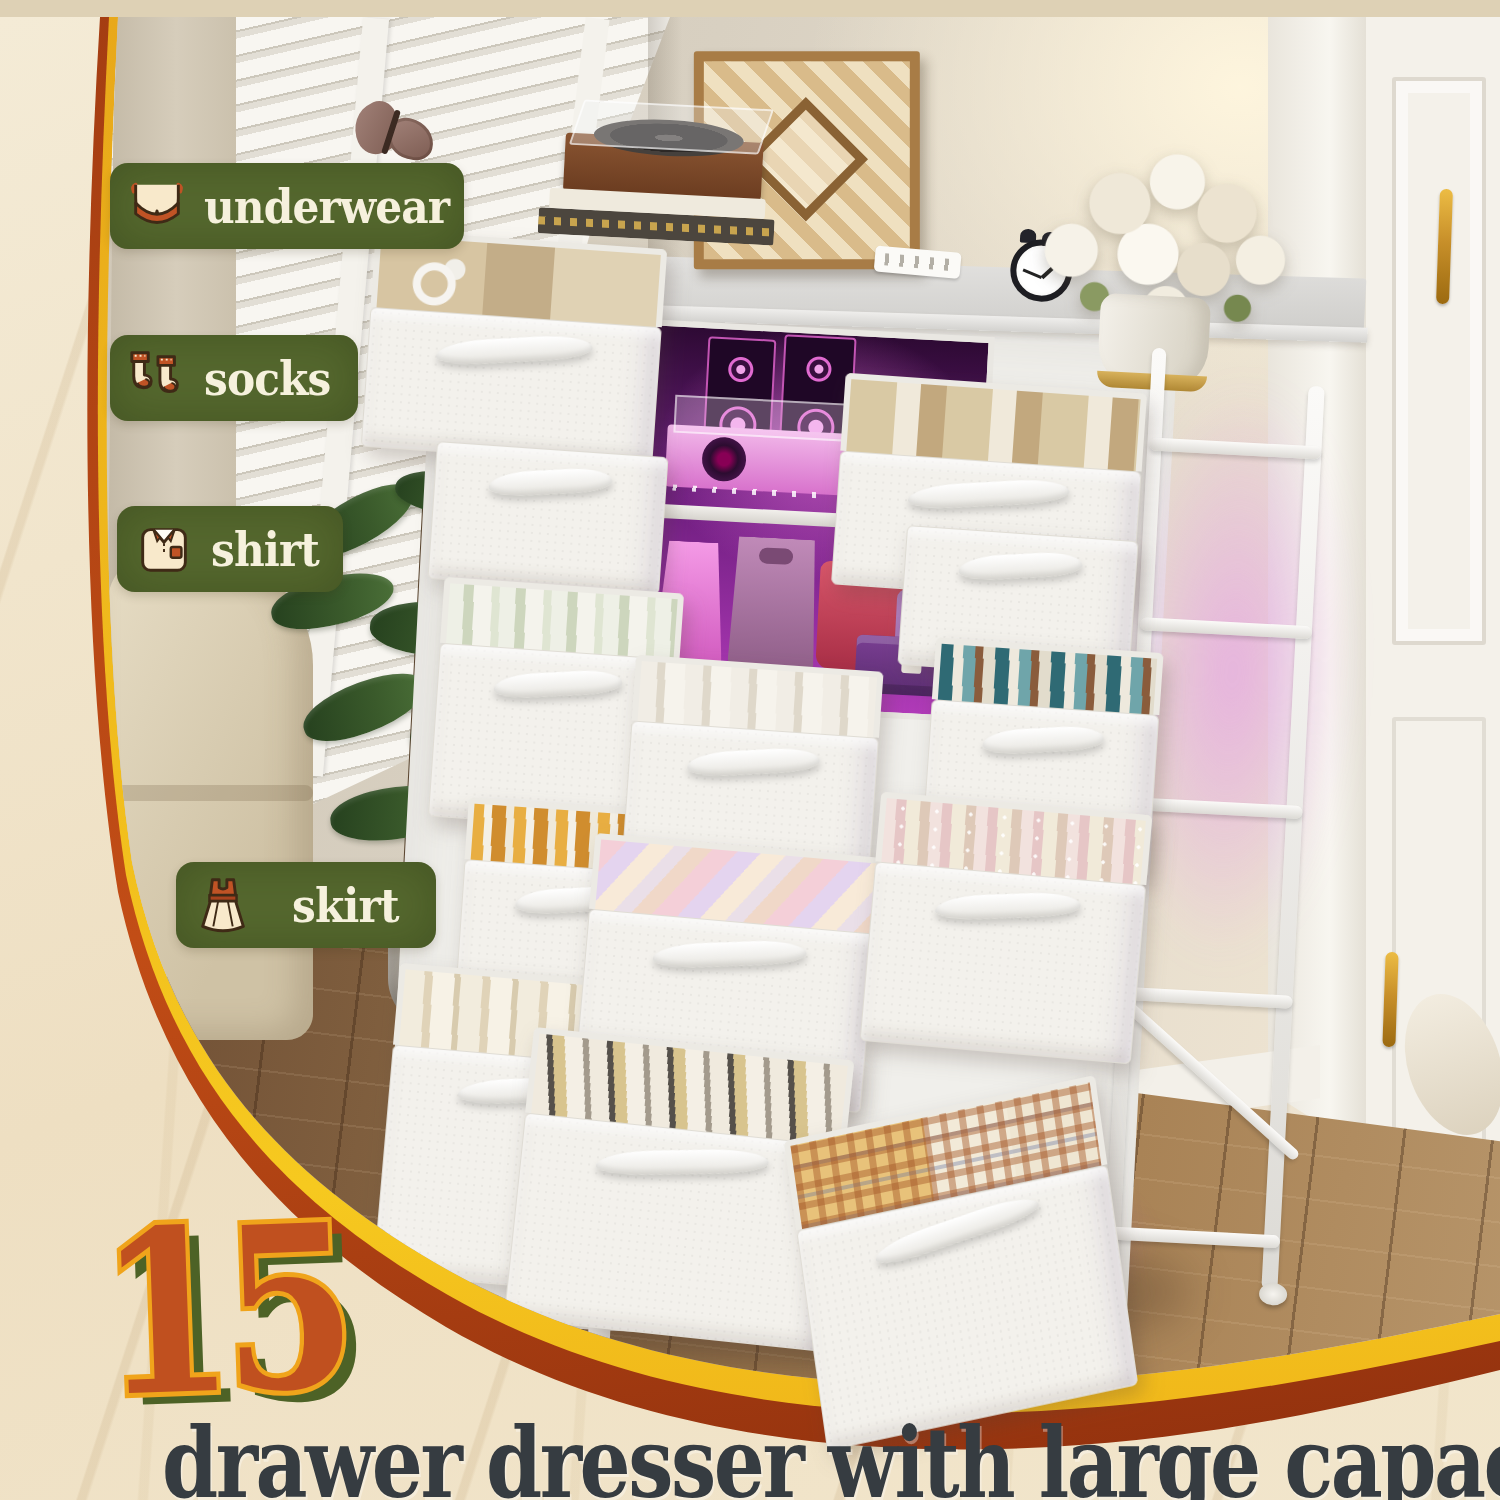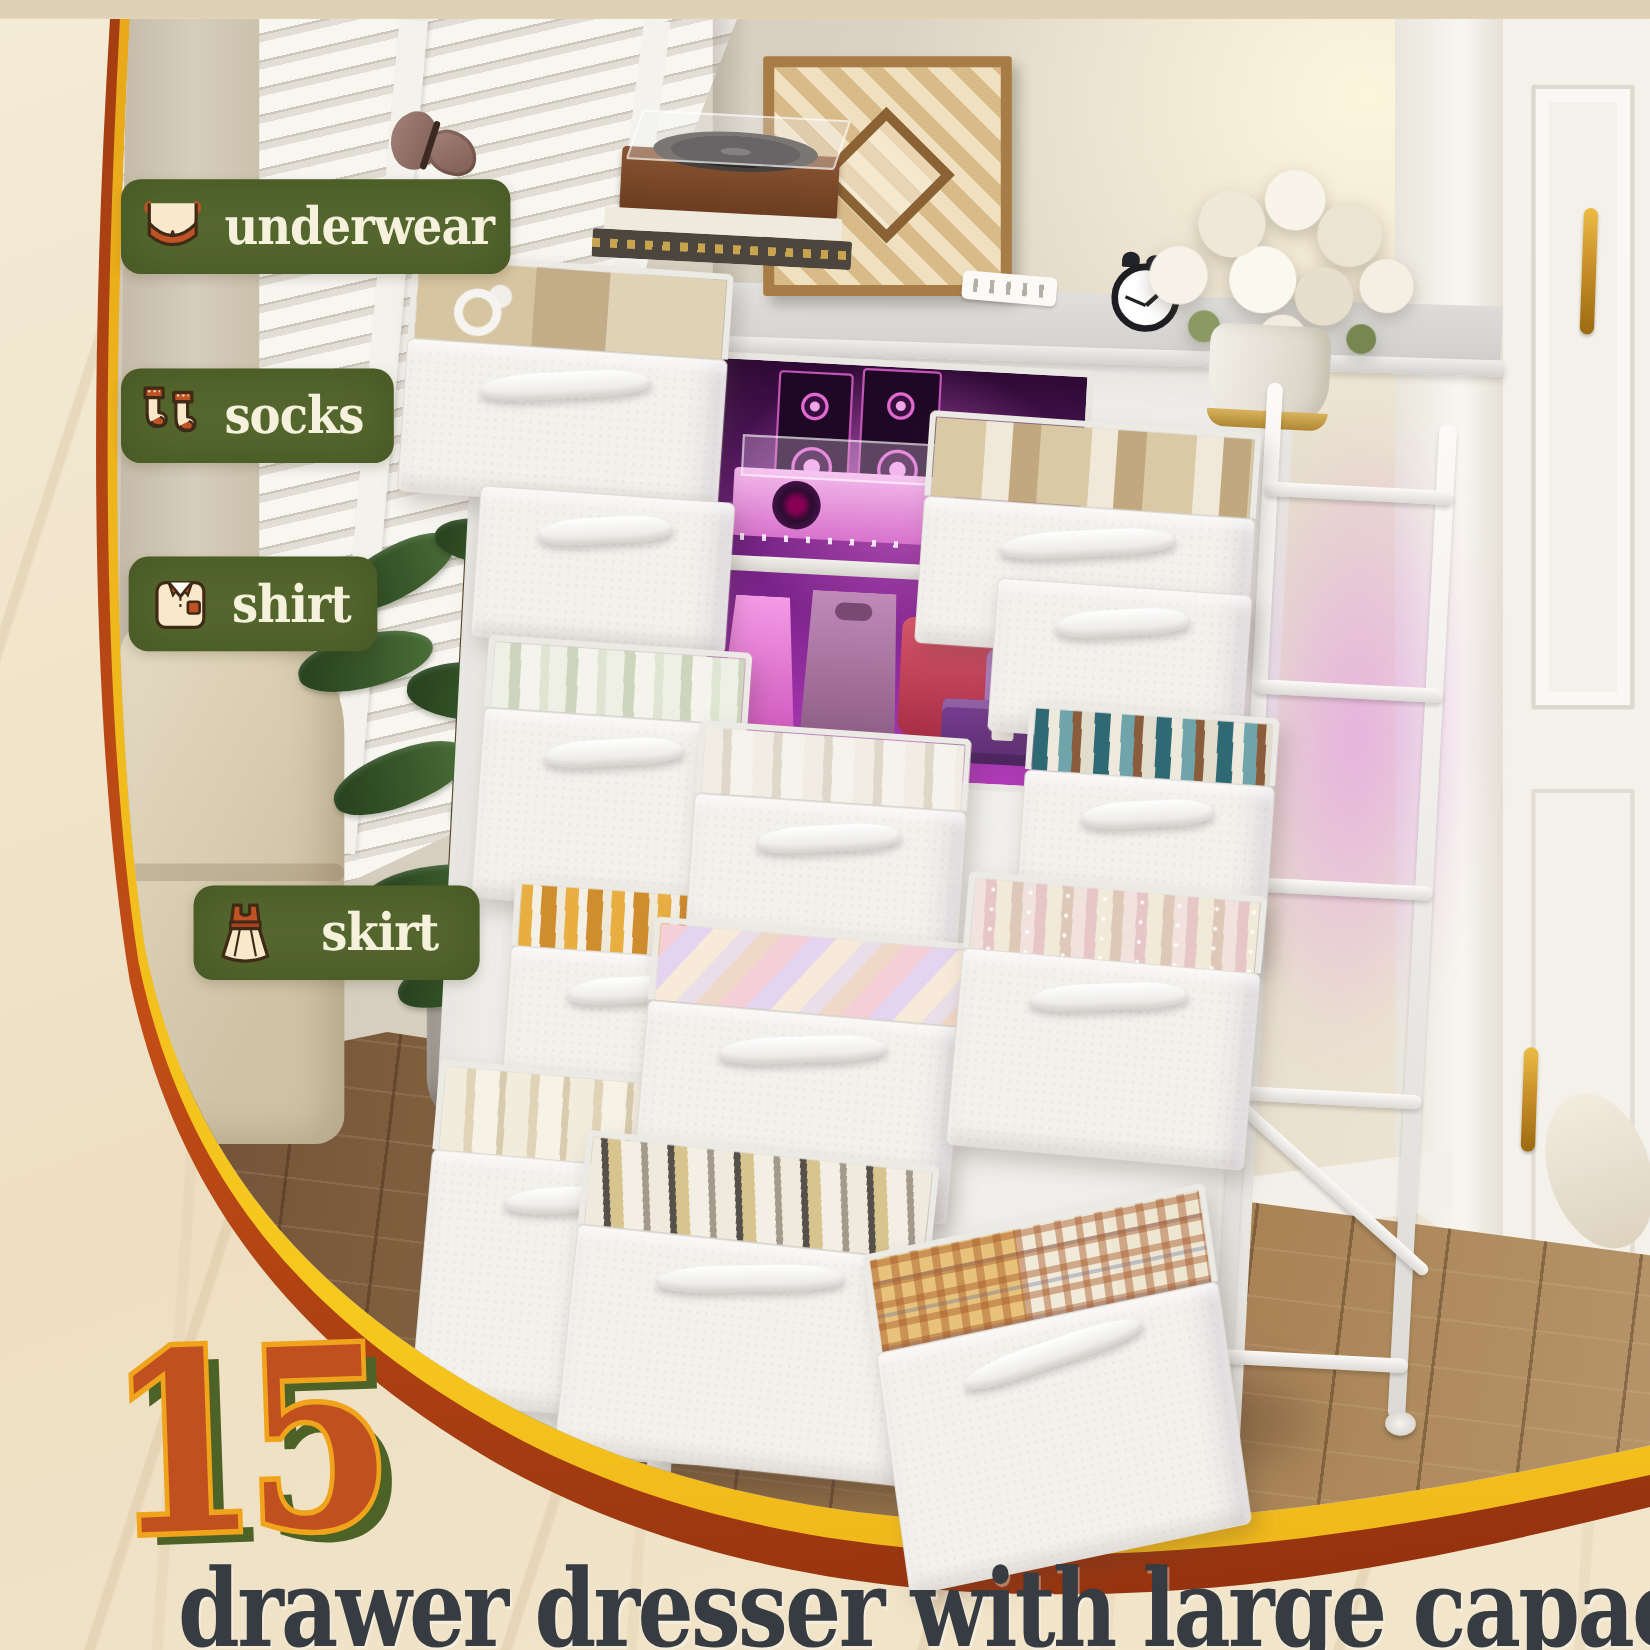--- a/index.html
+++ b/index.html
@@ -420,21 +420,21 @@
   <div class="badge" style="left:117px;top:489px;width:180px;">
     <svg viewBox="0 0 64 64">
       <rect x="10" y="12" width="44" height="42" rx="8" fill="#f8e9cb" stroke="#3f2a16" stroke-width="3"></rect>
       <path d="M21 12 l11 13 l11 -13" fill="#fffdf6" stroke="#3f2a16" stroke-width="3" stroke-linejoin="round"></path>
       <path d="M21 12 l7 8 l-3 4 z M43 12 l-7 8 l3 4 z" fill="#c05325" stroke="#3f2a16" stroke-width="2"></path>
       <path d="M32 26 v12" stroke="#3f2a16" stroke-width="2" stroke-dasharray="3 3"></path>
       <rect x="39" y="30" width="11" height="11" rx="2" fill="#c05325" stroke="#3f2a16" stroke-width="2.5"></rect>
     </svg>
     <span class="badge-label">shirt</span>
   </div>
-  <div class="badge" style="left:176px;top:788px;width:214px;gap:38px;">
+  <div class="badge" style="left:176px;top:845px;width:214px;gap:38px;">
     <svg viewBox="0 0 64 64">
       <path d="M21 6 h7 v8 q4 3 8 0 V6 h7 l2 16 H19 Z" fill="#c05325" stroke="#3f2a16" stroke-width="3" stroke-linejoin="round"></path>
       <rect x="18" y="22" width="28" height="6" fill="#a8431e" stroke="#3f2a16" stroke-width="2.5"></rect>
       <path d="M19 28 h26 l8 26 q-21 9 -42 0 z" fill="#f8e9cb" stroke="#3f2a16" stroke-width="3" stroke-linejoin="round"></path>
       <path d="M27 28 l-5 26 M37 28 l5 26" stroke="#3f2a16" stroke-width="2" fill="none"></path>
     </svg>
     <span class="badge-label">skirt</span>
   </div>
 
   <svg class="bignum" width="330" height="250">

